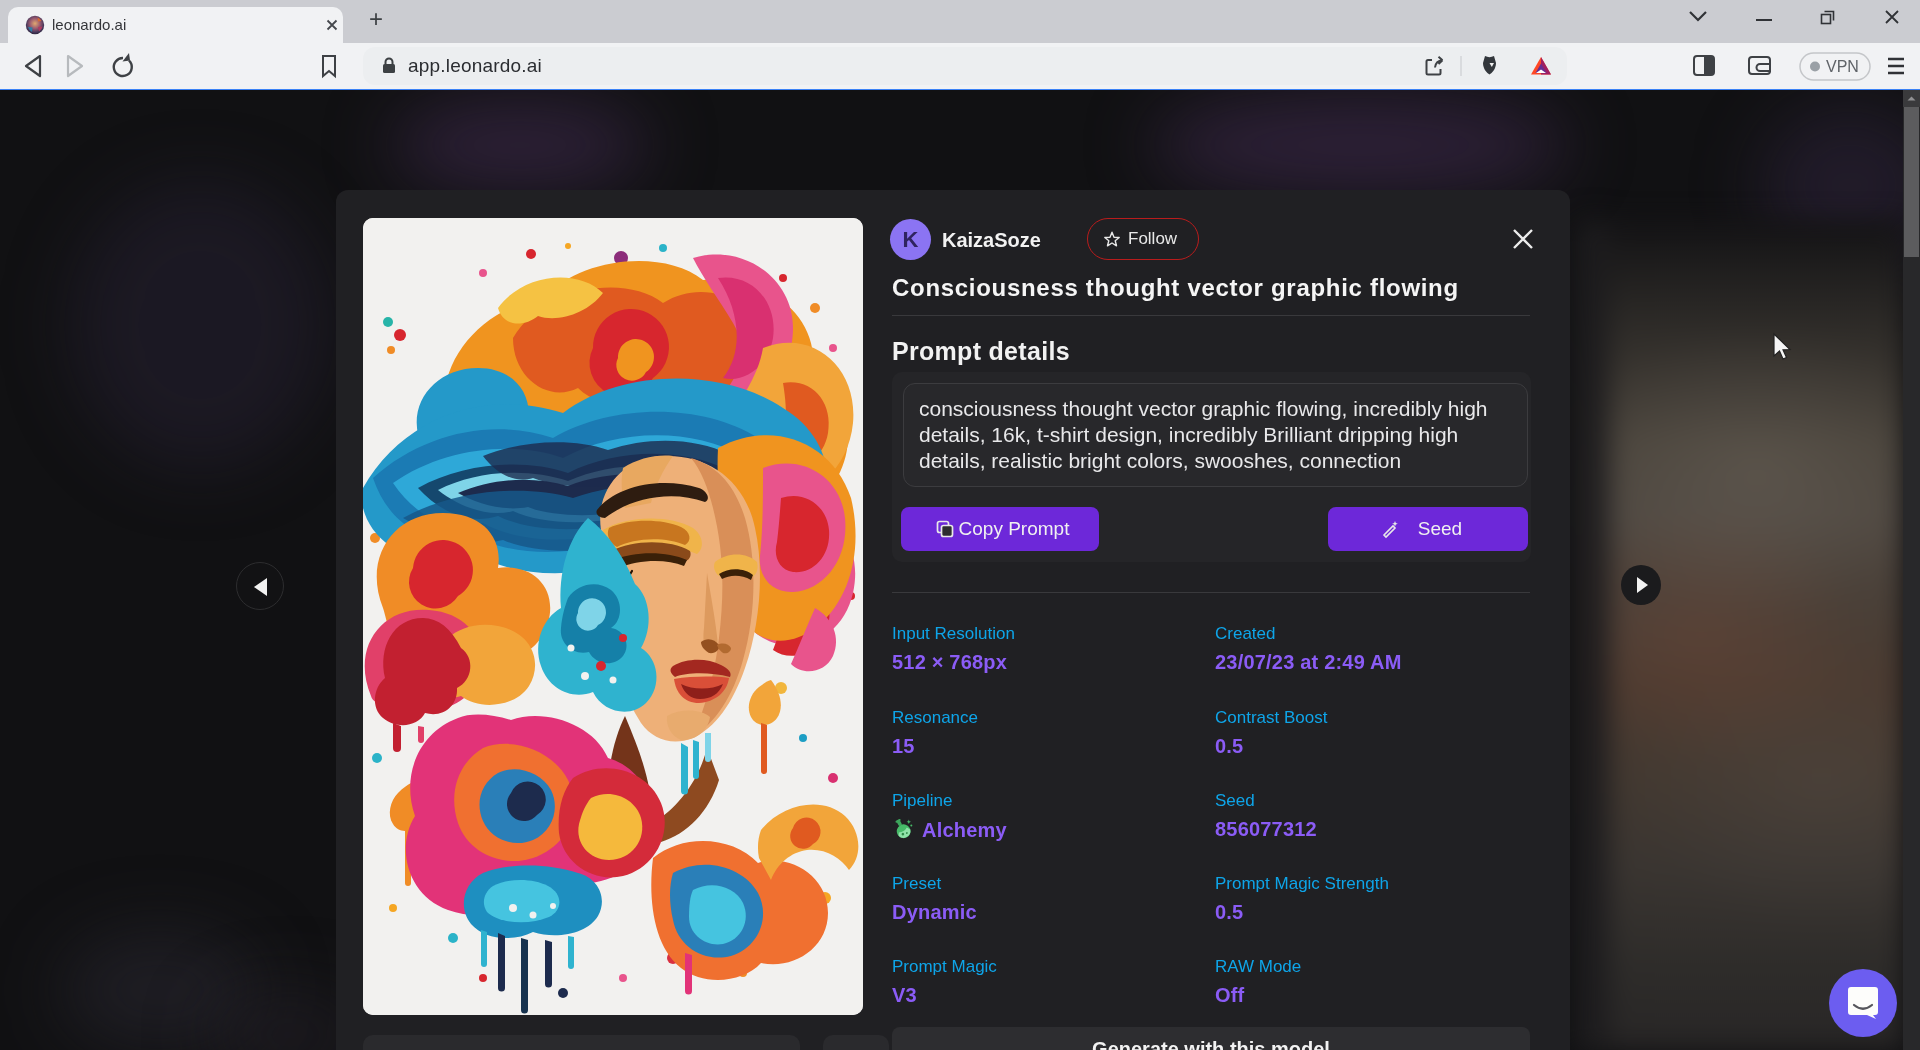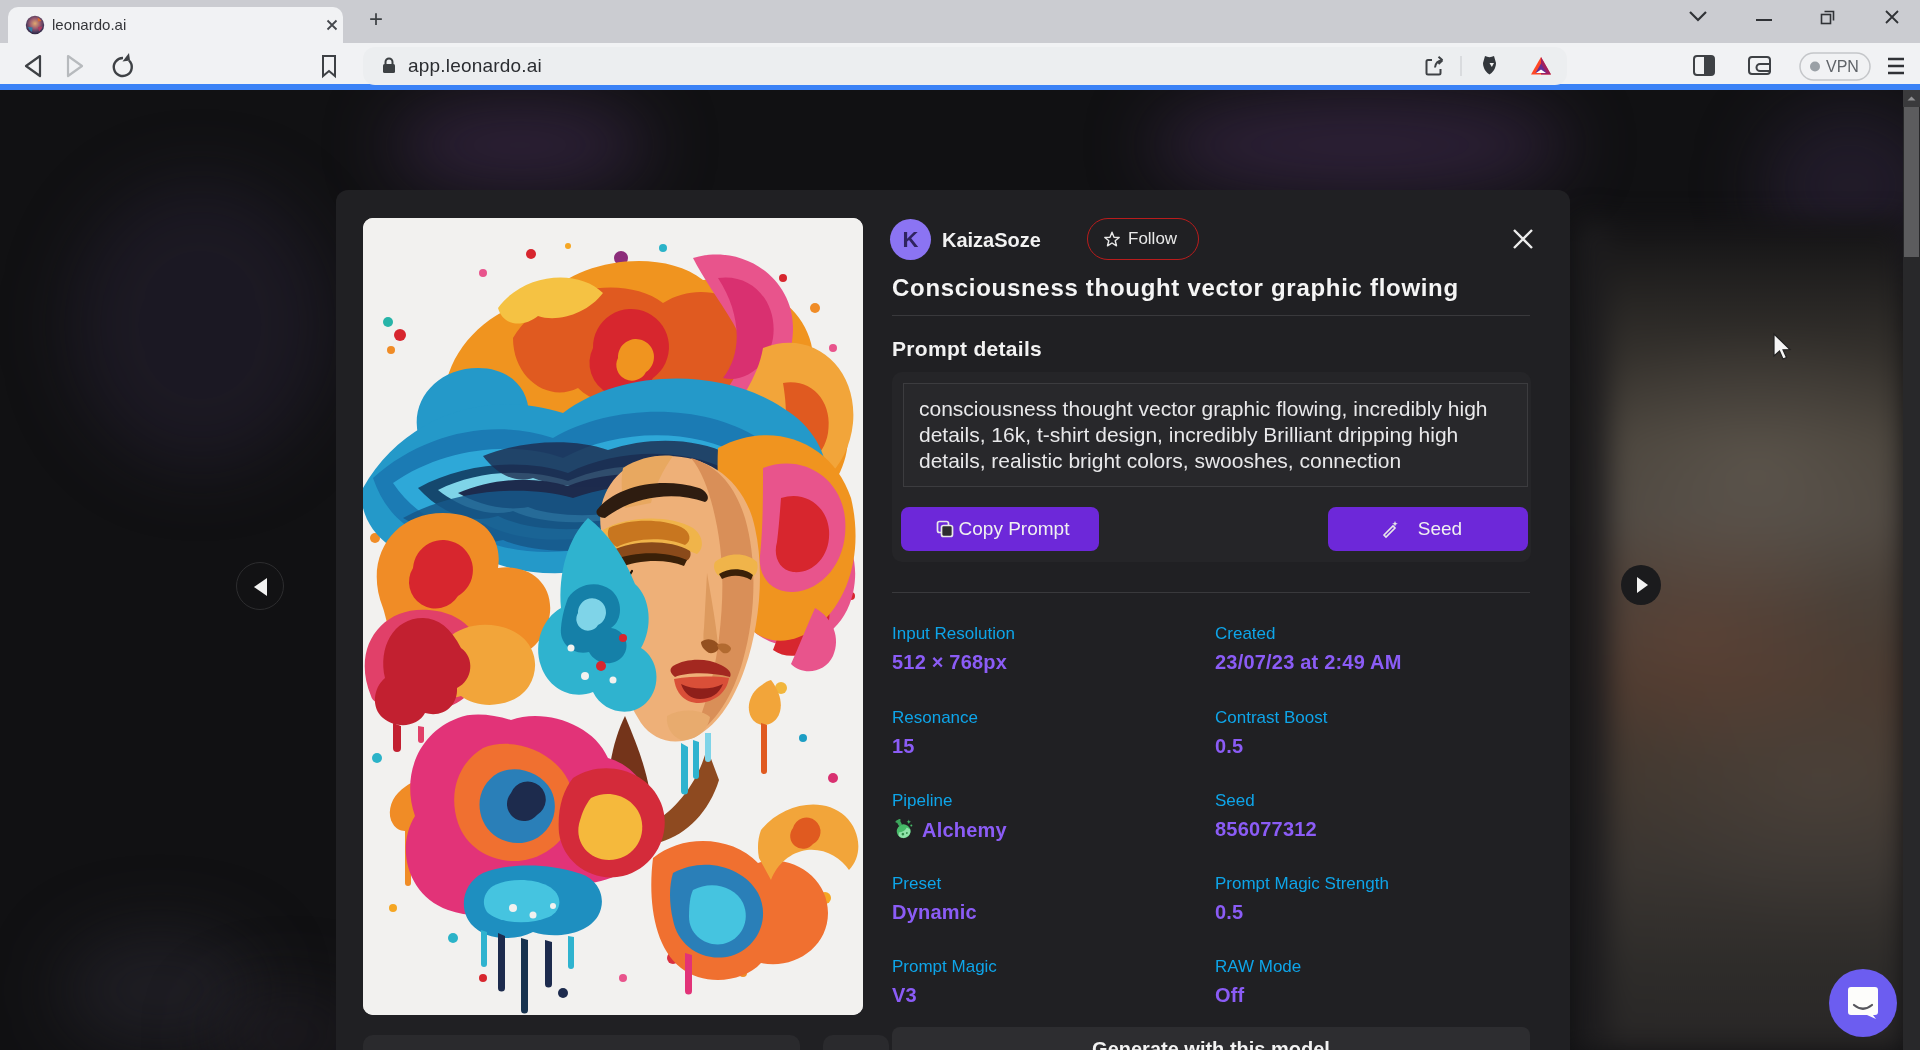--- a/index.html
+++ b/index.html
@@ -7,21 +7,21 @@
   .abs { position:absolute; }
 
   
   #tabstrip { position:absolute; left:0; top:0; width:1920px; height:43px; background:#cbccd1; }
   #tab { position:absolute; left:8px; top:7px; width:335px; height:36px; background:#f1f2f4; border-radius:10px 10px 0 0; }
   #tab .title { position:absolute; left:44px; top:9px; font-size:15px; color:#35363a; }
   #tab .close { position:absolute; left:314px; top:8px; width:20px; height:20px; color:#45484d; font-size:15px; line-height:20px; text-align:center; }
   #newtab { position:absolute; left:363px; top:6px; width:26px; height:26px; color:#3c4043; font-size:24px; font-weight:300; line-height:25px; text-align:center; }
   #wincontrols { position:absolute; right:0; top:0; height:34px; }
 
-  #toolbar { position:absolute; left:0; top:43px; width:1920px; height:47px; background:#f1f2f4; border-bottom:6px solid #3b82f6; }
+  #toolbar { position:absolute; left:0; top:43px; width:1920px; height:47px; background:#f1f2f4; border-bottom:1px solid #3b82f6; }
   #addressbar { position:absolute; left:363px; top:4px; width:1204px; height:38px; background:#eceef0; border-radius:12px; }
   #addressbar .url { position:absolute; left:45px; top:8px; font-size:19px; color:#2b2d31; letter-spacing:0.2px; }
 
   
   #page { position:absolute; left:0; top:90px; width:1920px; height:960px; background:#111113; overflow:hidden; }
 
   
   .glow { position:absolute; border-radius:50%; filter:blur(34px); }
   #rightblur { position:absolute; left:1578px; top:130px; width:325px; height:830px; filter:blur(12px);
      background:
@@ -50,23 +50,23 @@
   #thumbs2 { position:absolute; left:487px; top:845px; width:66px; height:60px; background:#2a2a2d; border-radius:10px; }
 
   #panel { position:absolute; left:556px; top:0; width:638px; }
   .avatar { position:absolute; left:-2px; top:29px; width:41px; height:41px; border-radius:50%; background:#8b74f3; color:#2f2460; font-size:22px; font-weight:bold; text-align:center; line-height:41px; }
   .uname { position:absolute; left:50px; top:39px; font-size:20px; font-weight:bold; color:#f2f2f2; }
   #follow { position:absolute; left:195px; top:28px; width:112px; height:42px; border:1px solid #b91c1c; border-radius:21px; color:#e8e8e8; font-size:17px; }
   #follow span { position:absolute; left:40px; top:10px; }
   #close { position:absolute; left:620px; top:38px; width:22px; height:22px; }
   .mtitle { position:absolute; left:0; top:84px; font-size:24px; font-weight:bold; color:#f5f5f5; letter-spacing:0.7px; }
   .hr1 { position:absolute; left:0; top:125px; width:638px; height:1px; background:#39393c; }
-  .ph { position:absolute; left:0; top:147px; font-size:21px; font-weight:bold; color:#f2f2f2; letter-spacing:0.3px; }
+  .ph { position:absolute; left:0; top:147px; font-size:25px; font-weight:bold; color:#f2f2f2; letter-spacing:0.3px; }
   #ppanel { position:absolute; left:0; top:182px; width:639px; height:190px; background:#252528; border-radius:10px; }
-  #pbox { position:absolute; left:11px; top:11px; width:625px; height:104px; background:#28282b; border:1px solid #3c3c3f; border-radius:0; color:#e8e8ea; font-size:21px; line-height:26px; padding:12px 15px; }
+  #pbox { position:absolute; left:11px; top:11px; width:625px; height:104px; background:#28282b; border:1px solid #3c3c3f; border-radius:12px; color:#e8e8ea; font-size:21px; line-height:26px; padding:12px 15px; }
   .pbtn { position:absolute; top:135px; height:44px; background:#6d28d9; border-radius:8px; color:#f0f0f0; font-size:19px; text-align:center; line-height:44px; }
   .hr2 { position:absolute; left:0; top:402px; width:638px; height:1px; background:#39393c; }
 
   .meta { position:absolute; width:320px; }
   .meta .lbl { font-size:17px; color:#0ea5e9; }
   .meta .val { margin-top:7px; font-size:20px; font-weight:bold; color:#8b5cf6; letter-spacing:0.2px; }
 
   #genbtn { position:absolute; left:0; top:837px; width:638px; height:50px; background:#2d2d30; border-radius:8px; color:#f2f2f2; font-size:20px; font-weight:bold; text-align:center; line-height:45px; }
 
   

